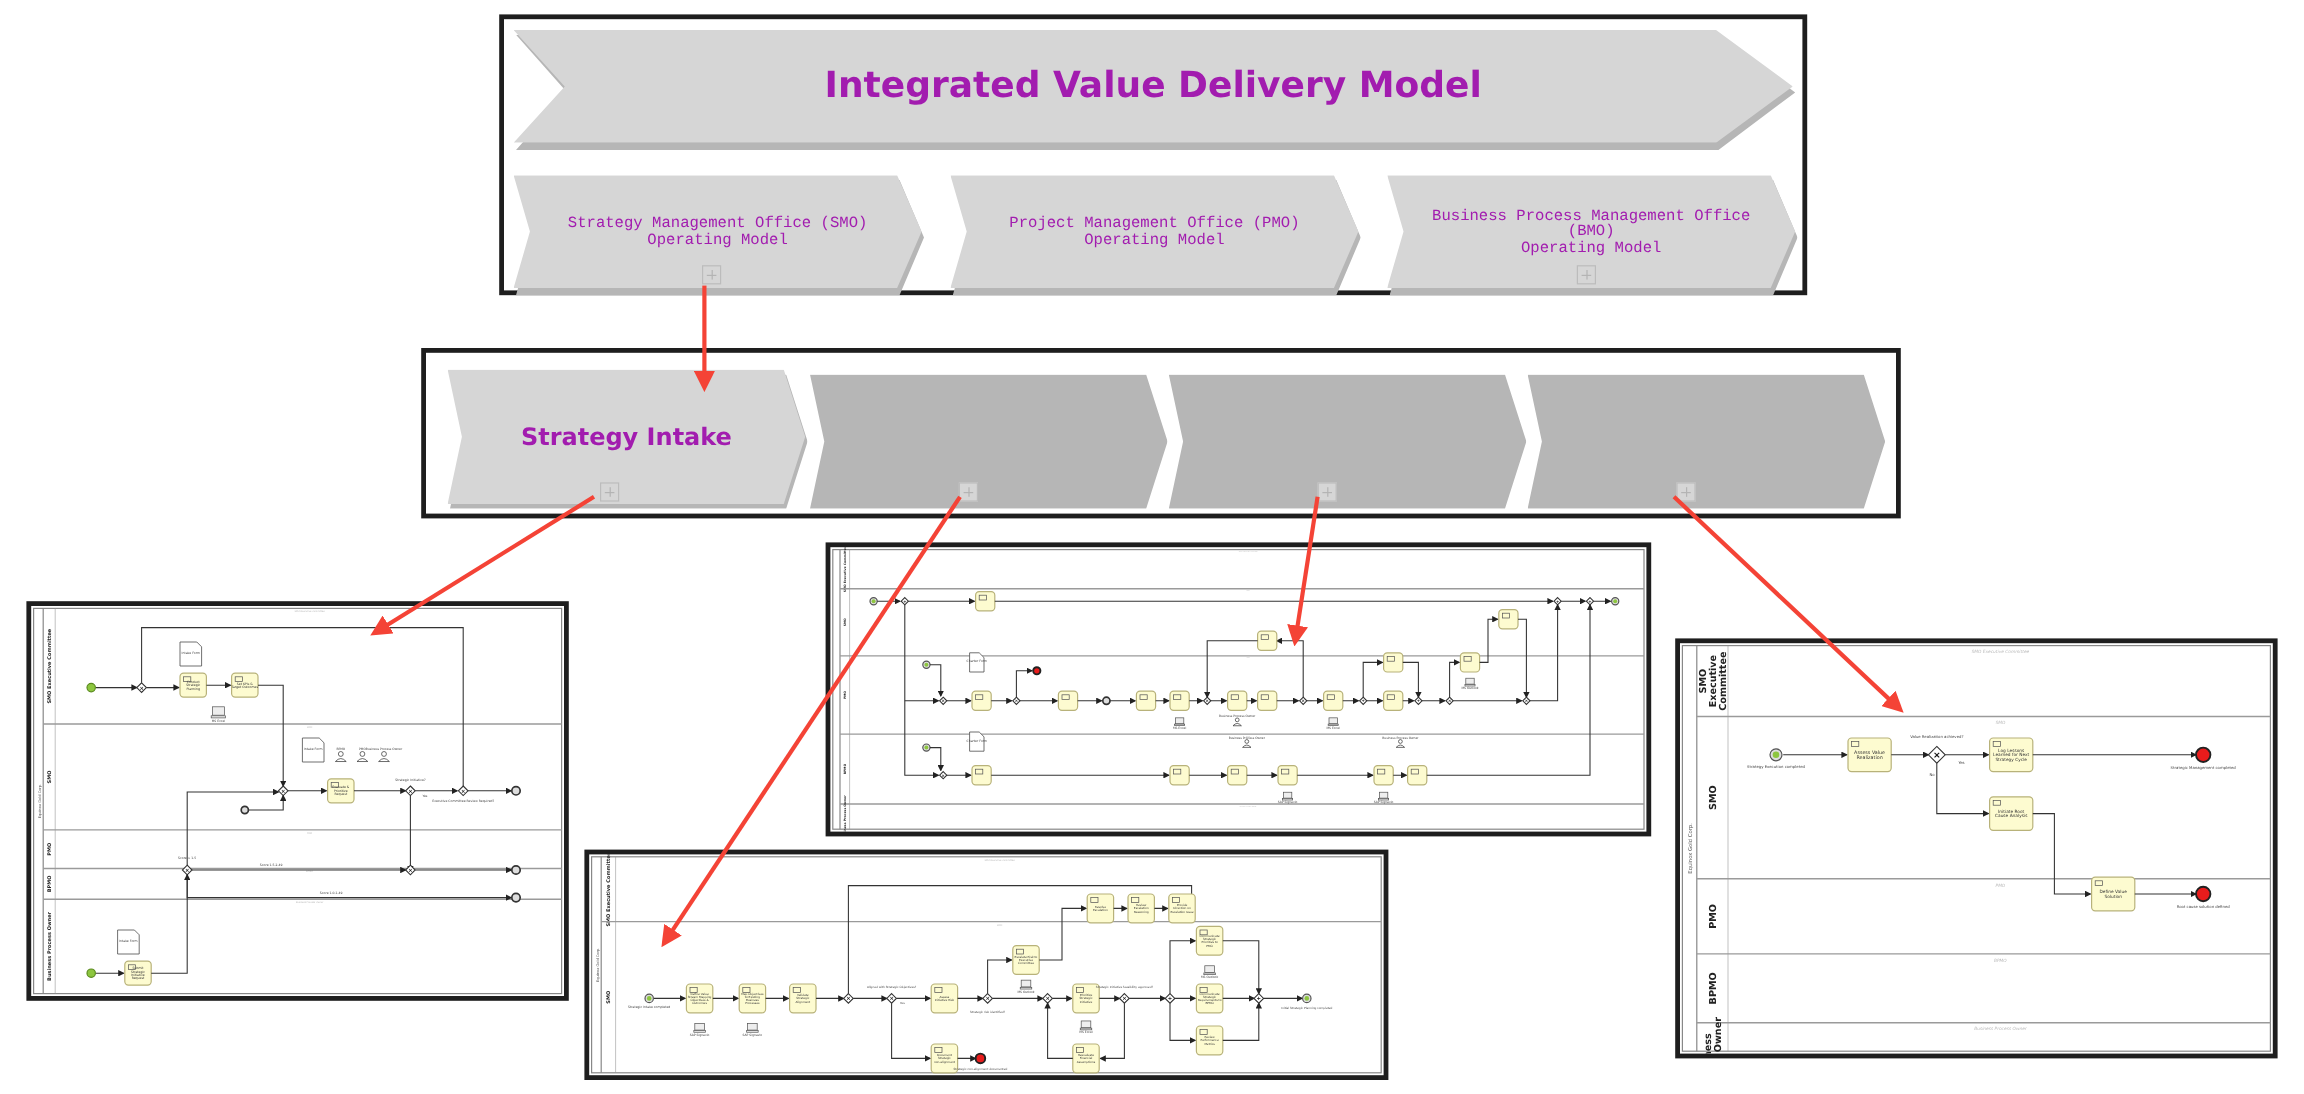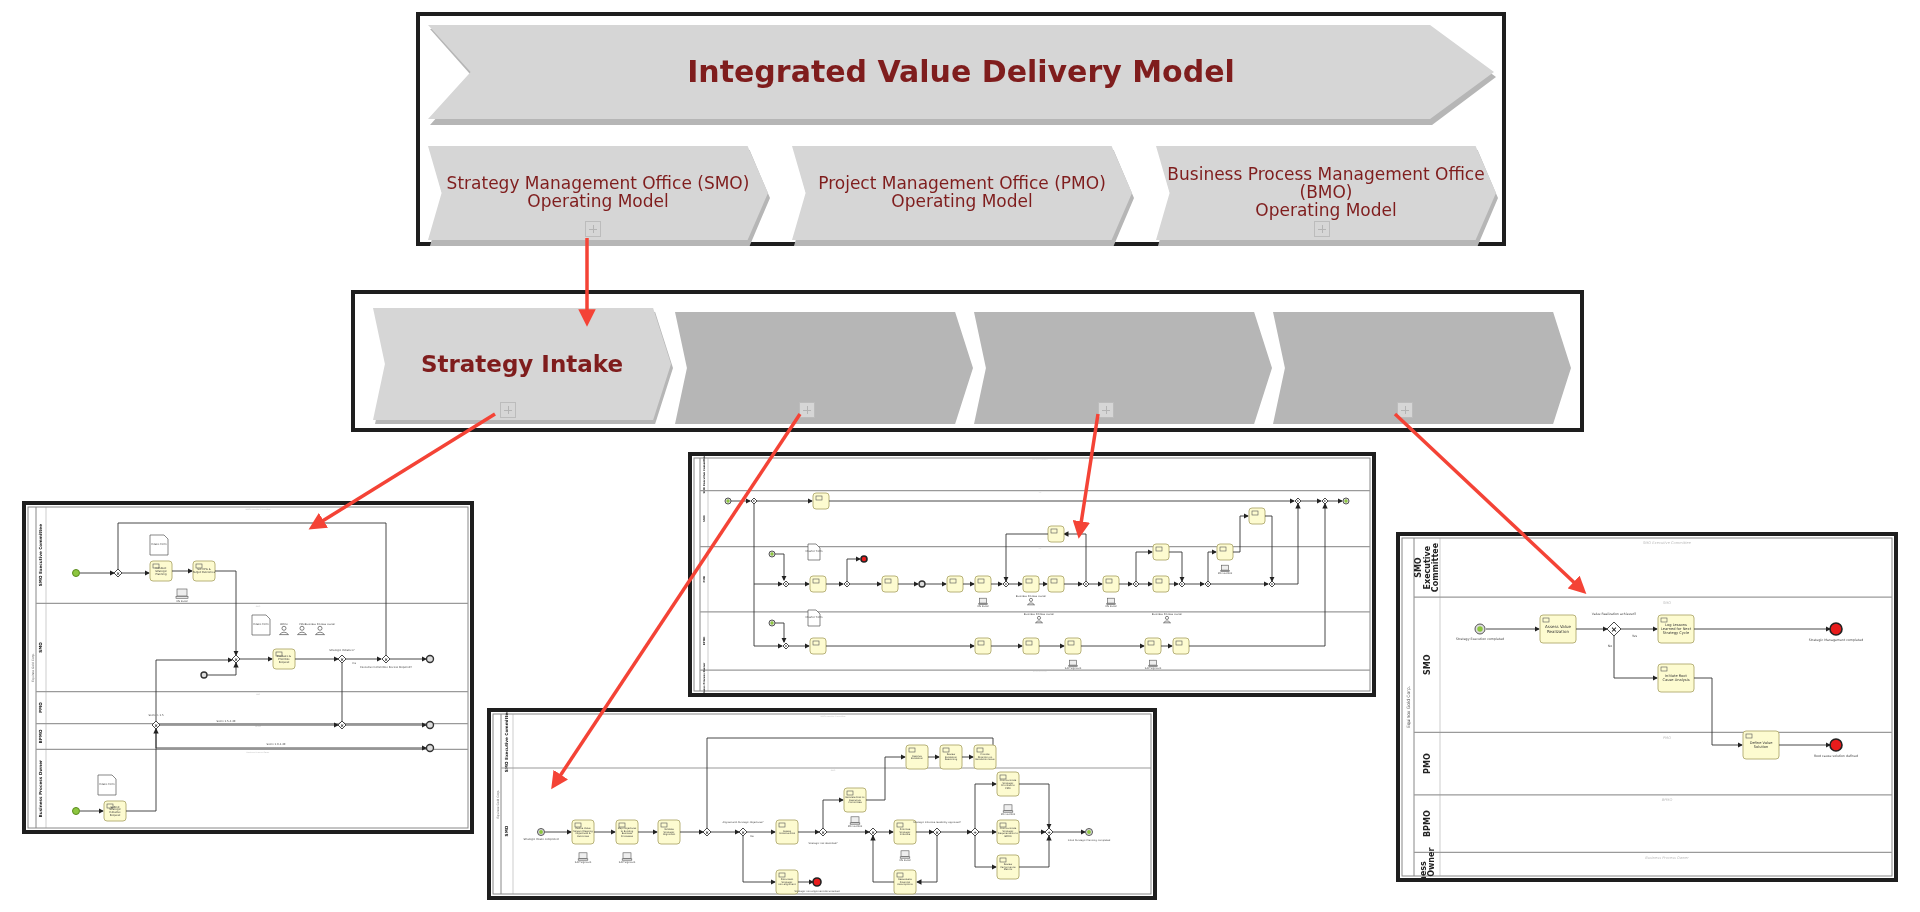--- a/index.html
+++ b/index.html
@@ -1,23 +1,23 @@
 <!DOCTYPE html>
 <html><head>
 <meta charset="utf-8">
 <style>
   html,body{margin:0;padding:0;background:#fff;}
   body{width:1920px;height:912px;position:relative;overflow:hidden;font-family:"DejaVu Sans",sans-serif;}
   .frame{position:absolute;border:4px solid #1e1e1e;background:#fff;box-sizing:border-box;}
-  .chev{position:absolute;background:#d6d6d6;clip-path:polygon(0 0,94% 0,100% 50%,94% 100%,0 100%,4% 50%);display:flex;align-items:center;justify-content:center;text-align:center;color:#7f1d1d;box-shadow:0 3px 0 #b8b8b8;}
+  .chev{position:absolute;background:#d6d6d6;clip-path:polygon(0 0,94% 0,100% 50%,94% 100%,0 100%,4% 50%);display:flex;align-items:center;justify-content:center;text-align:center;color:#a21caf;box-shadow:0 3px 0 #b8b8b8;}
   .chev-shadow{position:absolute;background:#b6b6b6;clip-path:polygon(0 0,94% 0,100% 50%,94% 100%,0 100%,4% 50%);}
   .chev .txt{white-space:pre-line;line-height:1.05;}
   .title{font-size:30px;font-weight:bold;}
-  .sub{font-size:17px;}
-  .stage{font-size:23px;font-weight:bold;}
+  .sub{font-size:13px;font-family:Liberation Mono, monospace;}
+  .stage{font-size:20px;font-weight:bold;}
   .expander{position:absolute;width:16px;height:16px;border:1px solid #bcbcbc;background:#d6d6d6;box-sizing:border-box;}
   .expander::before{content:"";position:absolute;left:3px;right:3px;top:7px;height:1px;background:#b4b4b4;}
   .expander::after{content:"";position:absolute;top:3px;bottom:3px;left:7px;width:1px;background:#b4b4b4;}
   svg text{font-family:"DejaVu Sans",sans-serif;}
   .diag{position:absolute;}
   #arrows{position:absolute;left:0;top:0;pointer-events:none;}
 </style>
 </head>
 <body>
 

